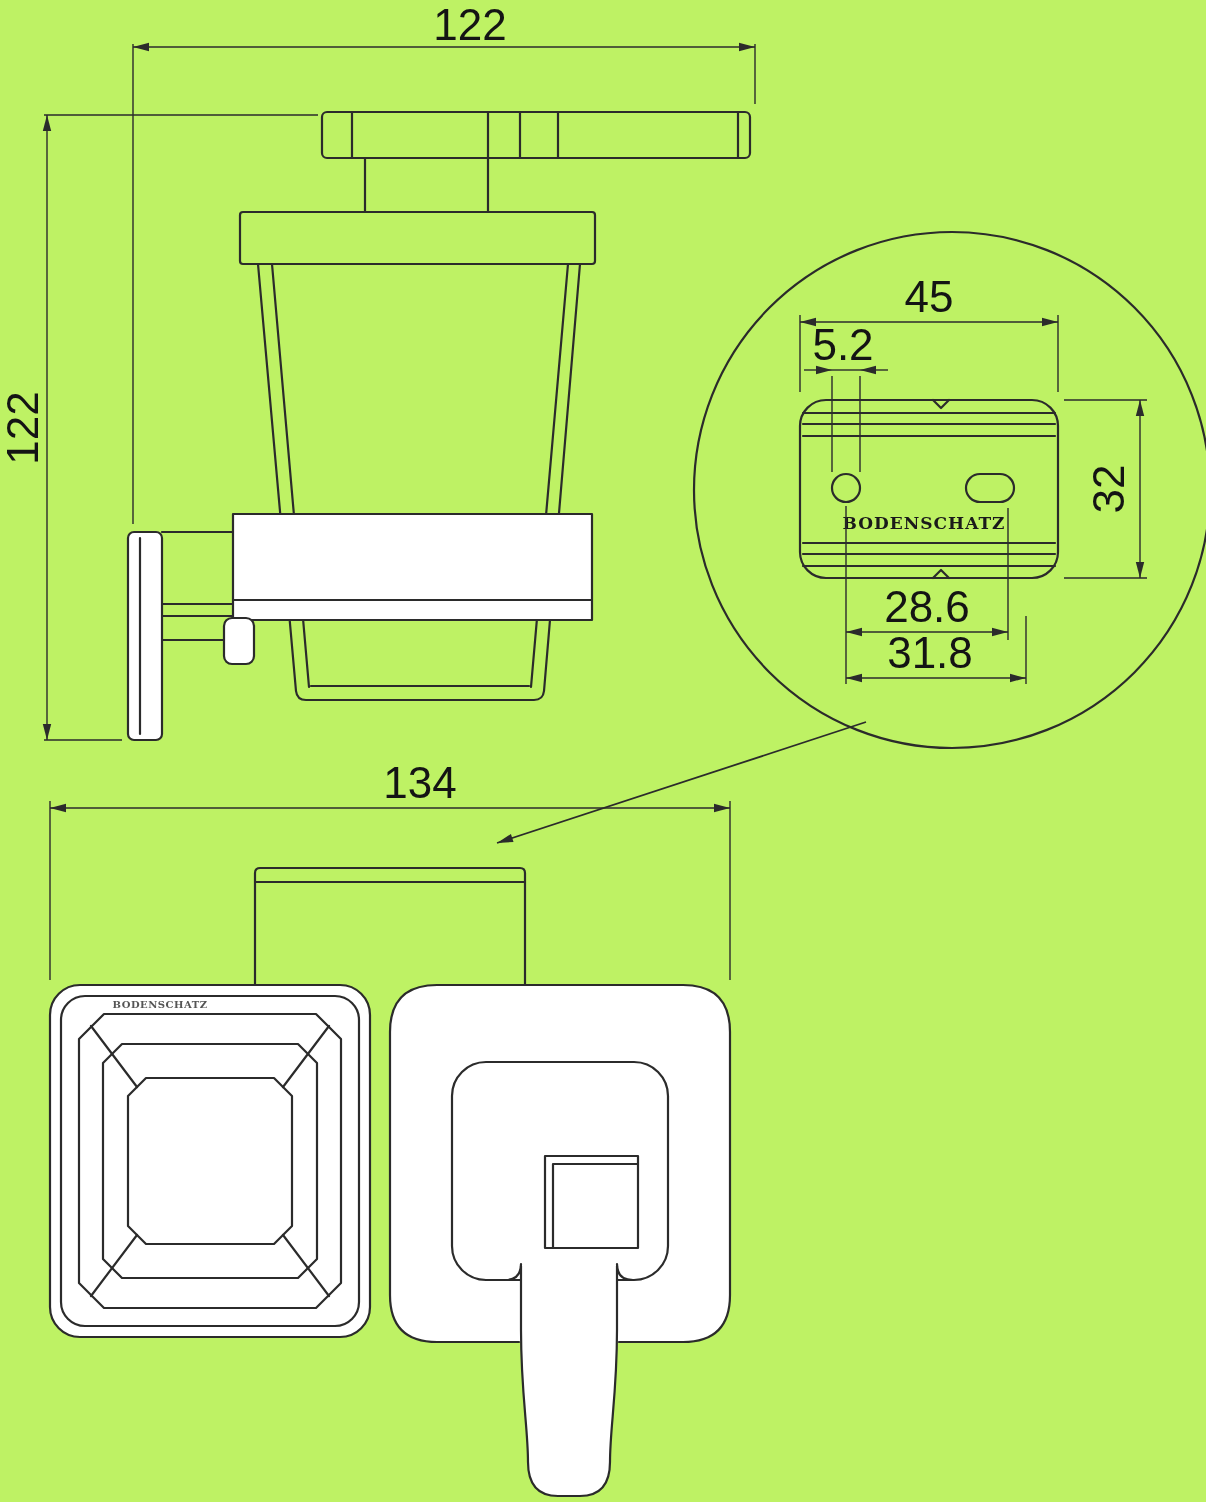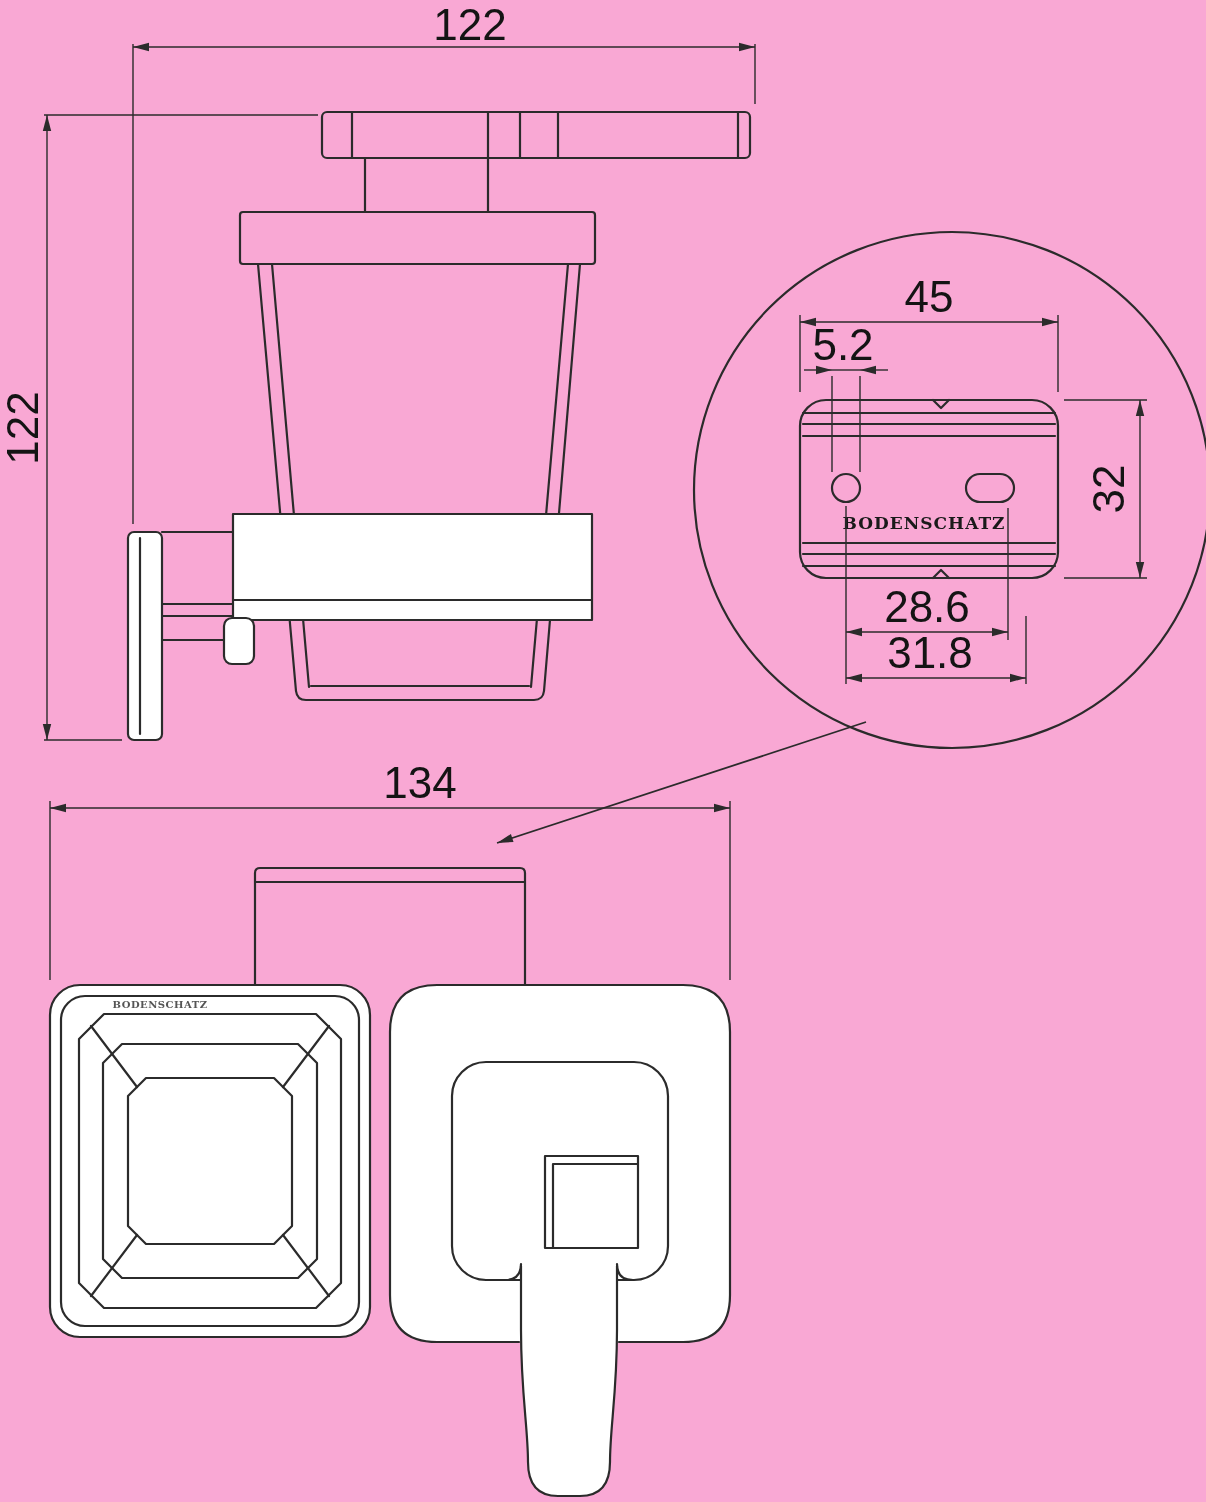--- a/index.html
+++ b/index.html
@@ -1,16 +1,16 @@
 <!DOCTYPE html>
 <html><head>
 <meta charset="utf-8">
 <style>
   html,body{margin:0;padding:0;background:#ffffff;}
-  .page{width:1206px;height:1502px;position:relative;background:#f9a8d4;overflow:hidden;}
+  .page{width:1206px;height:1502px;position:relative;background:#bef264;overflow:hidden;}
   svg{display:block;}
   .obj{stroke:#2b2b2b;stroke-width:2.2;fill:none;stroke-linecap:round;stroke-linejoin:round;}
   .objf{stroke:#2b2b2b;stroke-width:2.2;fill:#ffffff;stroke-linecap:round;stroke-linejoin:round;}
   .dim{stroke:#2b2b2b;stroke-width:1.4;fill:none;}
   .lead{stroke:#2b2b2b;stroke-width:1.8;fill:none;}
   .dimtext{font:44px "Liberation Sans", sans-serif;fill:#141414;}
   .brand-lg{font:bold 17px "DejaVu Serif", serif;letter-spacing:1px;fill:#1a1a1a;}
   .brand-sm{font:bold 10px "DejaVu Serif", serif;letter-spacing:0.5px;fill:#555555;}
 </style>
 </head>

